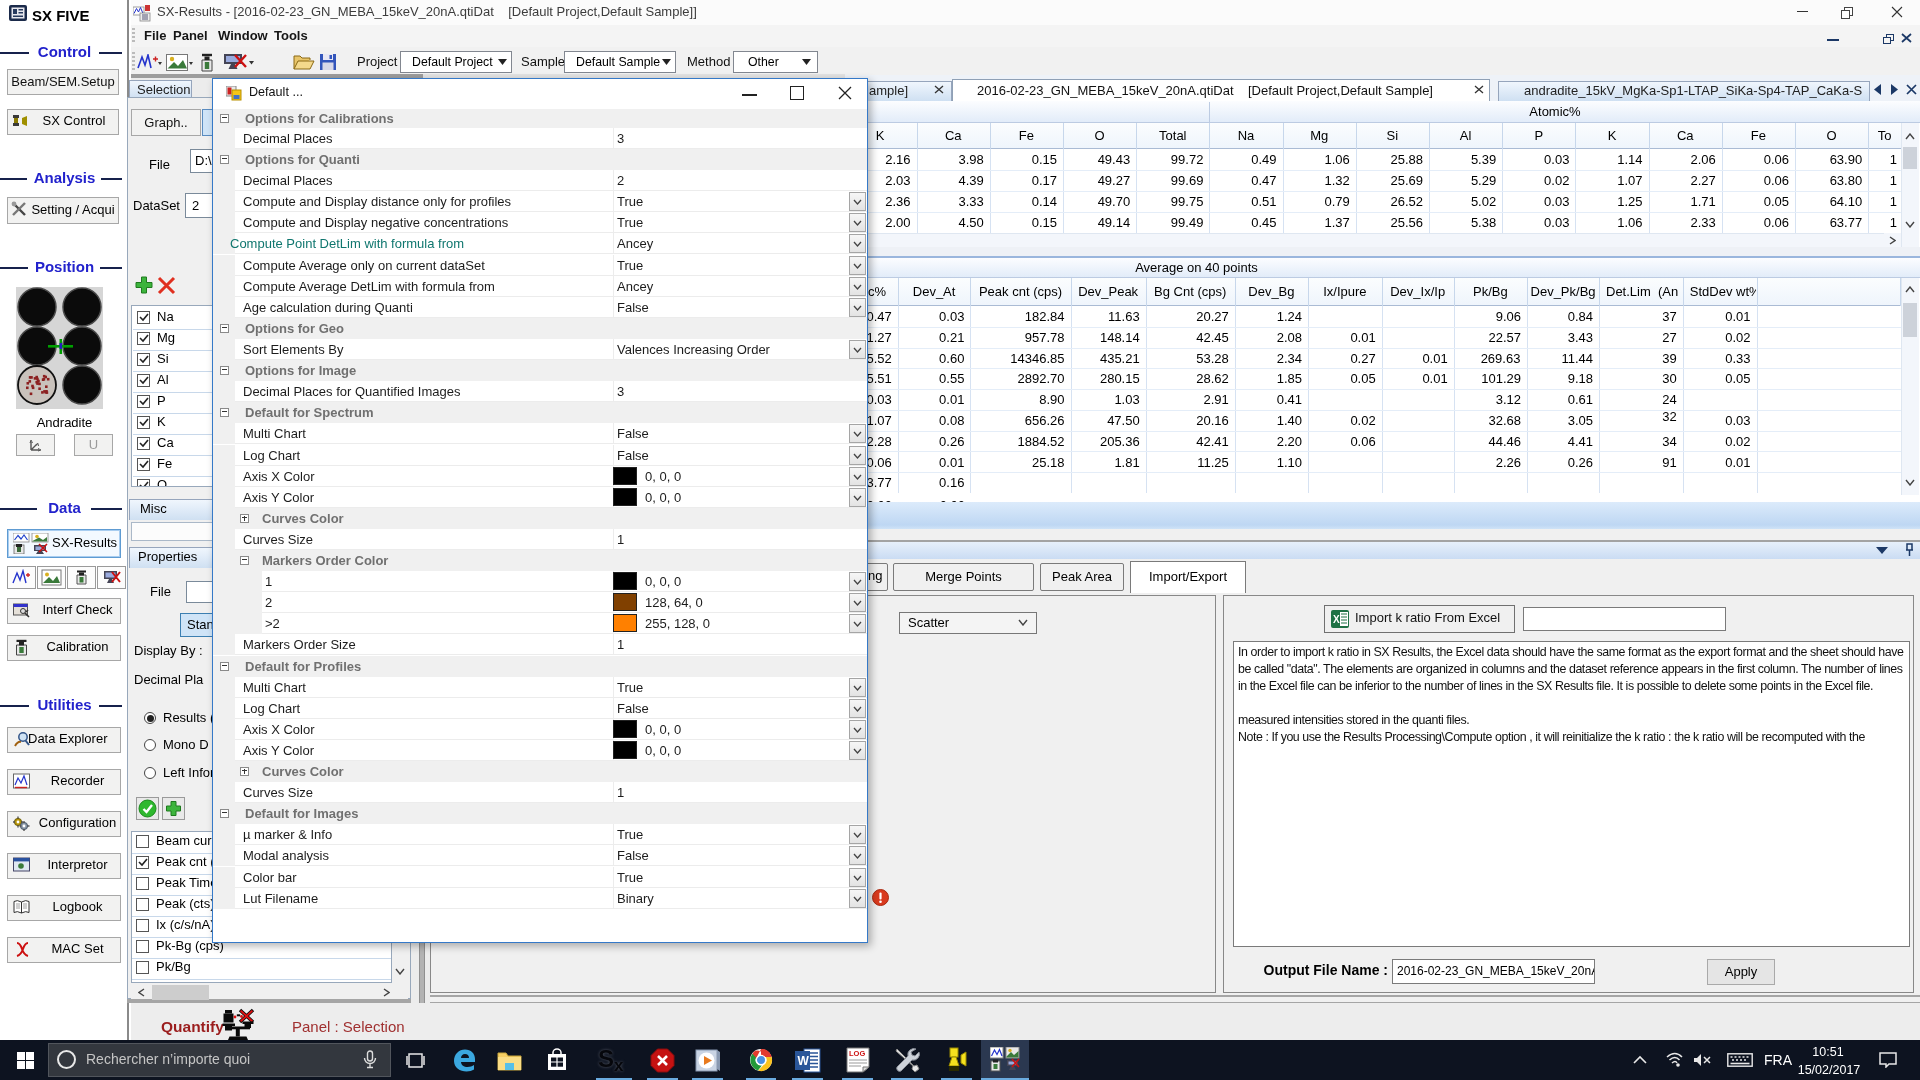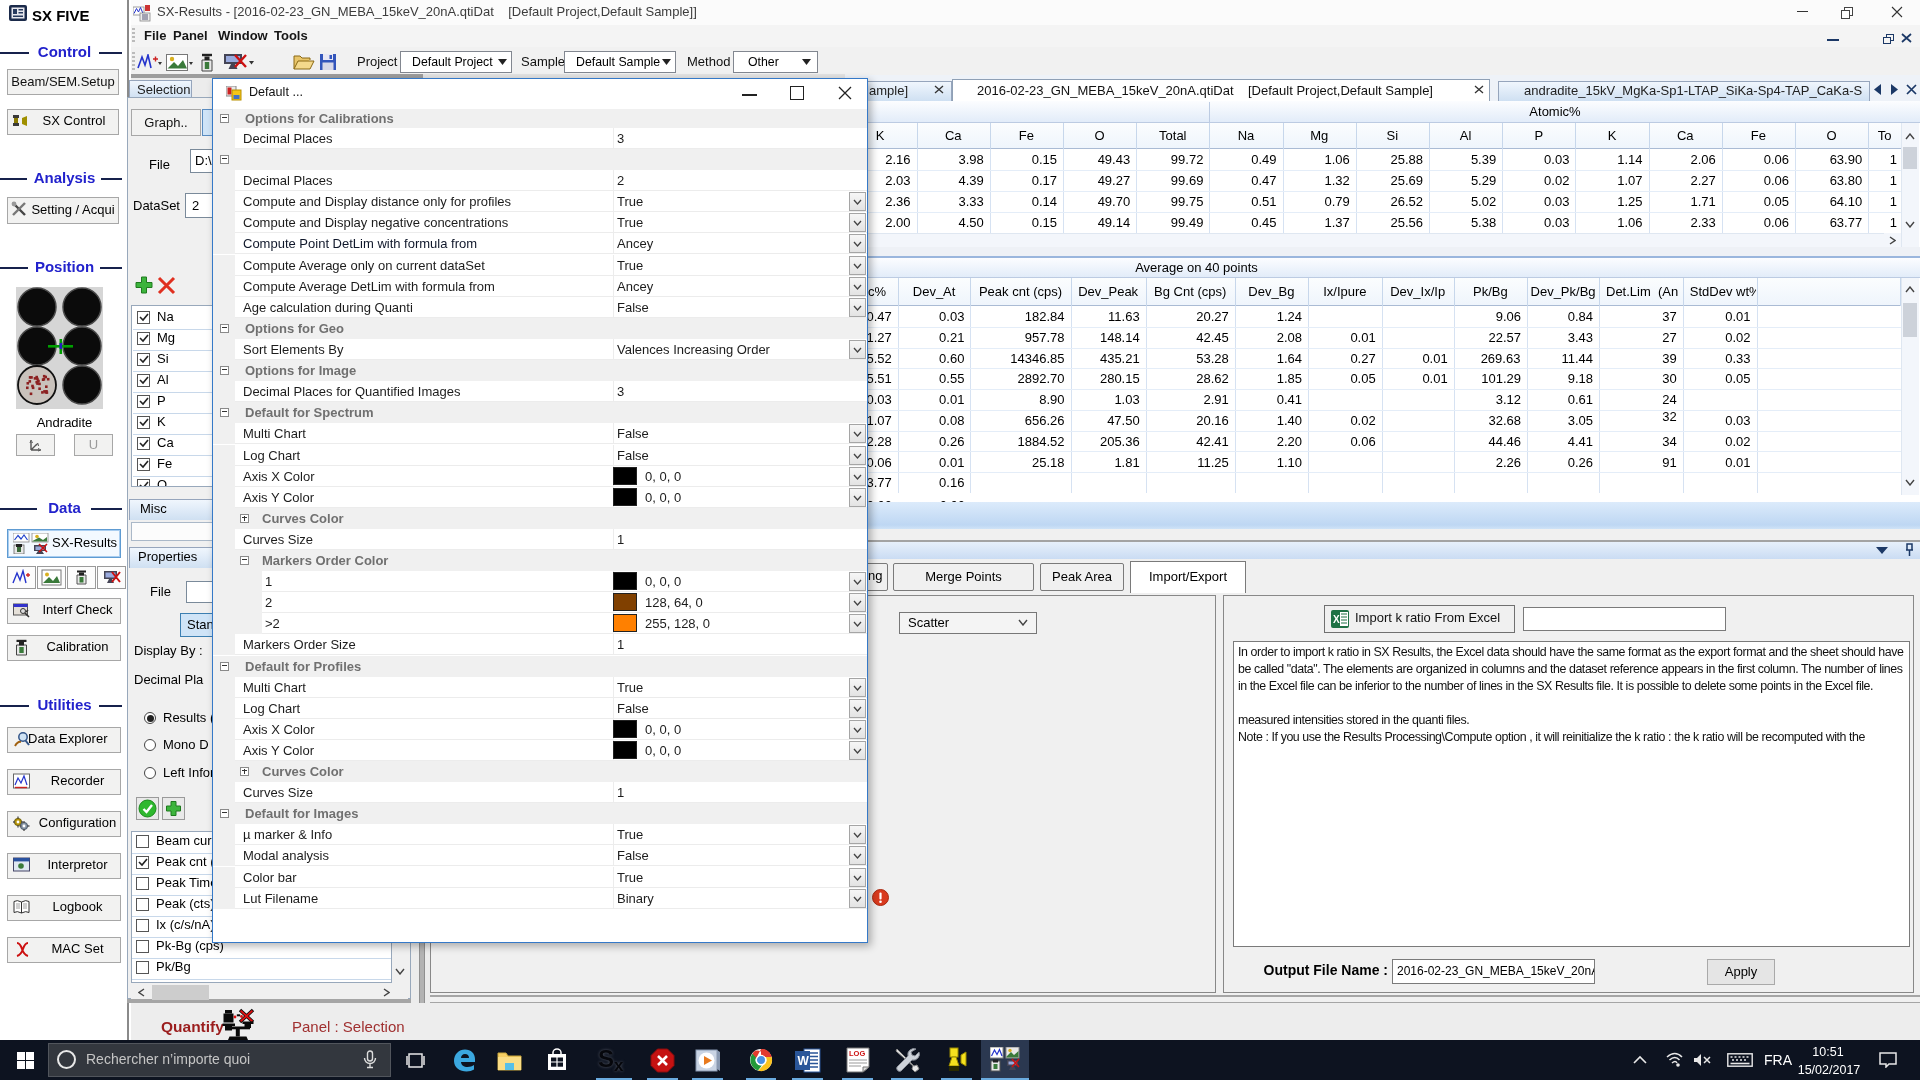--- a/index.html
+++ b/index.html
@@ -495,21 +495,21 @@
 <div class="a num" style="left:1308.0px;top:326.8px;width:70.7px;height:21px;line-height:21px">0.01</div>
 <div class="a num" style="left:1453.7px;top:326.8px;width:70.4px;height:21px;line-height:21px">22.57</div>
 <div class="a num" style="left:1527.1px;top:326.8px;width:68.9px;height:21px;line-height:21px">3.43</div>
 <div class="a num" style="left:1599.0px;top:326.8px;width:80.8px;height:21px;line-height:21px">27</div>
 <div class="a num" style="left:1682.8px;top:326.8px;width:70.7px;height:21px;line-height:21px">0.02</div>
 <div class="a num" style="left:830.0px;top:347.6px;width:64.8px;height:21px;line-height:21px">25.52</div>
 <div class="a num" style="left:897.8px;top:347.6px;width:69.6px;height:21px;line-height:21px">0.60</div>
 <div class="a num" style="left:970.4px;top:347.6px;width:97.2px;height:21px;line-height:21px">14346.85</div>
 <div class="a num" style="left:1070.6px;top:347.6px;width:72.1px;height:21px;line-height:21px">435.21</div>
 <div class="a num" style="left:1145.7px;top:347.6px;width:86.1px;height:21px;line-height:21px">53.28</div>
-<div class="a num" style="left:1234.8px;top:347.6px;width:70.2px;height:21px;line-height:21px">1.64</div>
+<div class="a num" style="left:1234.8px;top:347.6px;width:70.2px;height:21px;line-height:21px">2.34</div>
 <div class="a num" style="left:1308.0px;top:347.6px;width:70.7px;height:21px;line-height:21px">0.27</div>
 <div class="a num" style="left:1381.7px;top:347.6px;width:69.0px;height:21px;line-height:21px">0.01</div>
 <div class="a num" style="left:1453px;top:347.6px;width:70.4px;height:21px;line-height:21px">269.63</div>
 <div class="a num" style="left:1527.1px;top:347.6px;width:68.9px;height:21px;line-height:21px">11.44</div>
 <div class="a num" style="left:1599.0px;top:347.6px;width:80.8px;height:21px;line-height:21px">39</div>
 <div class="a num" style="left:1682.8px;top:347.6px;width:70.7px;height:21px;line-height:21px">0.33</div>
 <div class="a num" style="left:830.0px;top:368.3px;width:64.8px;height:21px;line-height:21px">5.51</div>
 <div class="a num" style="left:897.8px;top:368.3px;width:69.6px;height:21px;line-height:21px">0.55</div>
 <div class="a num" style="left:970.4px;top:368.3px;width:97.2px;height:21px;line-height:21px">2892.70</div>
 <div class="a num" style="left:1070.6px;top:368.3px;width:72.1px;height:21px;line-height:21px">280.15</div>
@@ -796,20 +796,21 @@
 <div class="a" style="left:222px;top:117px;width:5px;height:1px;background:#333"></div>
 <div class="a" style="left:245px;top:109px;width:500px;height:19px;line-height:19px;font-weight:bold;color:#707070">Options for Calibrations</div>
 <div class="a" style="left:213px;top:128px;width:22px;height:21px;background:#f0f0f0"></div>
 <div class="a" style="left:235px;top:128px;width:632px;height:21px;background:#fff;border-bottom:1px solid #ececec"></div>
 <div class="a" style="left:243px;top:128px;width:370px;height:21px;line-height:21px;color:#1c1c1c">Decimal Places</div>
 <div class="a" style="left:613px;top:128px;width:1px;height:21px;background:#ececec"></div>
 <div class="a" style="left:617px;top:128px;width:200px;height:21px;line-height:21px;color:#1c1c1c">3</div>
 <div class="a" style="left:213px;top:149px;width:654px;height:21px;background:#f0f0f0"></div>
 <div class="a" style="left:220px;top:155px;width:9px;height:9px;background:#fff;border:1px solid #8a8a8a"></div>
 <div class="a" style="left:222px;top:158px;width:5px;height:1px;background:#333"></div>
+<div class="a" style="left:245px;top:149px;width:500px;height:21px;line-height:21px;font-weight:bold;color:#707070">Options for Quanti</div>
 <div class="a" style="left:213px;top:170px;width:22px;height:21px;background:#f0f0f0"></div>
 <div class="a" style="left:235px;top:170px;width:632px;height:21px;background:#fff;border-bottom:1px solid #ececec"></div>
 <div class="a" style="left:243px;top:170px;width:370px;height:21px;line-height:21px;color:#1c1c1c">Decimal Places</div>
 <div class="a" style="left:613px;top:170px;width:1px;height:21px;background:#ececec"></div>
 <div class="a" style="left:617px;top:170px;width:200px;height:21px;line-height:21px;color:#1c1c1c">2</div>
 <div class="a" style="left:213px;top:191px;width:22px;height:21px;background:#f0f0f0"></div>
 <div class="a" style="left:235px;top:191px;width:632px;height:21px;background:#fff;border-bottom:1px solid #ececec"></div>
 <div class="a" style="left:243px;top:191px;width:370px;height:21px;line-height:21px;color:#1c1c1c">Compute and Display distance only for profiles</div>
 <div class="a" style="left:613px;top:191px;width:1px;height:21px;background:#ececec"></div>
 <div class="a" style="left:617px;top:191px;width:200px;height:21px;line-height:21px;color:#1c1c1c">True</div>
@@ -821,21 +822,21 @@
 <div class="a" style="left:235px;top:212px;width:632px;height:21px;background:#fff;border-bottom:1px solid #ececec"></div>
 <div class="a" style="left:243px;top:212px;width:370px;height:21px;line-height:21px;color:#1c1c1c">Compute and Display negative concentrations</div>
 <div class="a" style="left:613px;top:212px;width:1px;height:21px;background:#ececec"></div>
 <div class="a" style="left:617px;top:212px;width:200px;height:21px;line-height:21px;color:#1c1c1c">True</div>
 <div class="a" style="left:849px;top:213px;width:17px;height:19px;background:linear-gradient(#f6f6f6,#e3e3e3);border:1px solid #a5a5a5"></div>
 <svg class="a" style="left:853px;top:220px" width="9" height="6" viewBox="0 0 9 6">
       <path d="M1 1 L4.5 5 L8 1" stroke="#444" stroke-width="1.3" fill="none"></path>
     </svg>
 <div class="a" style="left:213px;top:233px;width:22px;height:21px;background:#f0f0f0"></div>
 <div class="a" style="left:235px;top:233px;width:632px;height:21px;background:#fff;border-bottom:1px solid #ececec"></div>
-<div class="a" style="left:243px;top:233px;width:370px;height:21px;line-height:21px;color:#0f172a">Compute Point DetLim with formula from</div>
+<div class="a" style="left:230px;top:233px;width:370px;height:21px;line-height:21px;color:#0f766e">Compute Point DetLim with formula from</div>
 <div class="a" style="left:613px;top:233px;width:1px;height:21px;background:#ececec"></div>
 <div class="a" style="left:617px;top:233px;width:200px;height:21px;line-height:21px;color:#1c1c1c">Ancey</div>
 <div class="a" style="left:849px;top:234px;width:17px;height:19px;background:linear-gradient(#f6f6f6,#e3e3e3);border:1px solid #a5a5a5"></div>
 <svg class="a" style="left:853px;top:241px" width="9" height="6" viewBox="0 0 9 6">
       <path d="M1 1 L4.5 5 L8 1" stroke="#444" stroke-width="1.3" fill="none"></path>
     </svg>
 <div class="a" style="left:213px;top:255px;width:22px;height:21px;background:#f0f0f0"></div>
 <div class="a" style="left:235px;top:255px;width:632px;height:21px;background:#fff;border-bottom:1px solid #ececec"></div>
 <div class="a" style="left:243px;top:255px;width:370px;height:21px;line-height:21px;color:#1c1c1c">Compute Average only on current dataSet</div>
 <div class="a" style="left:613px;top:255px;width:1px;height:21px;background:#ececec"></div>

